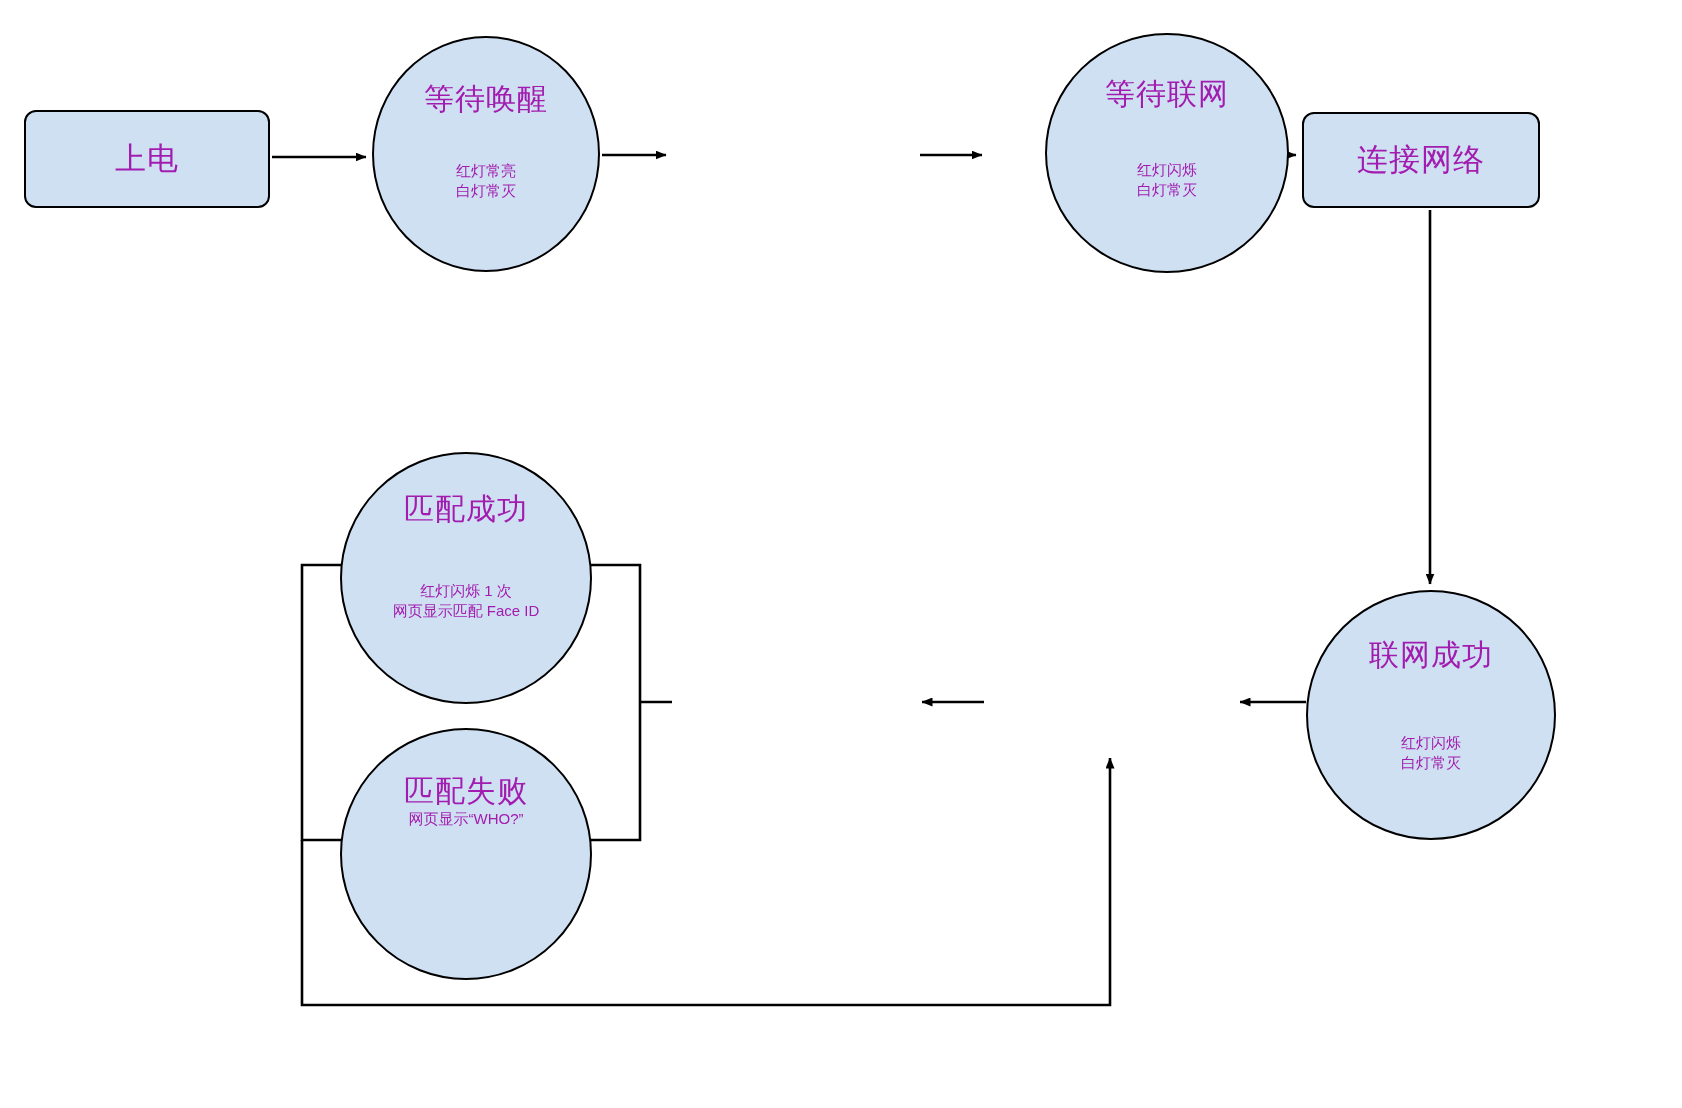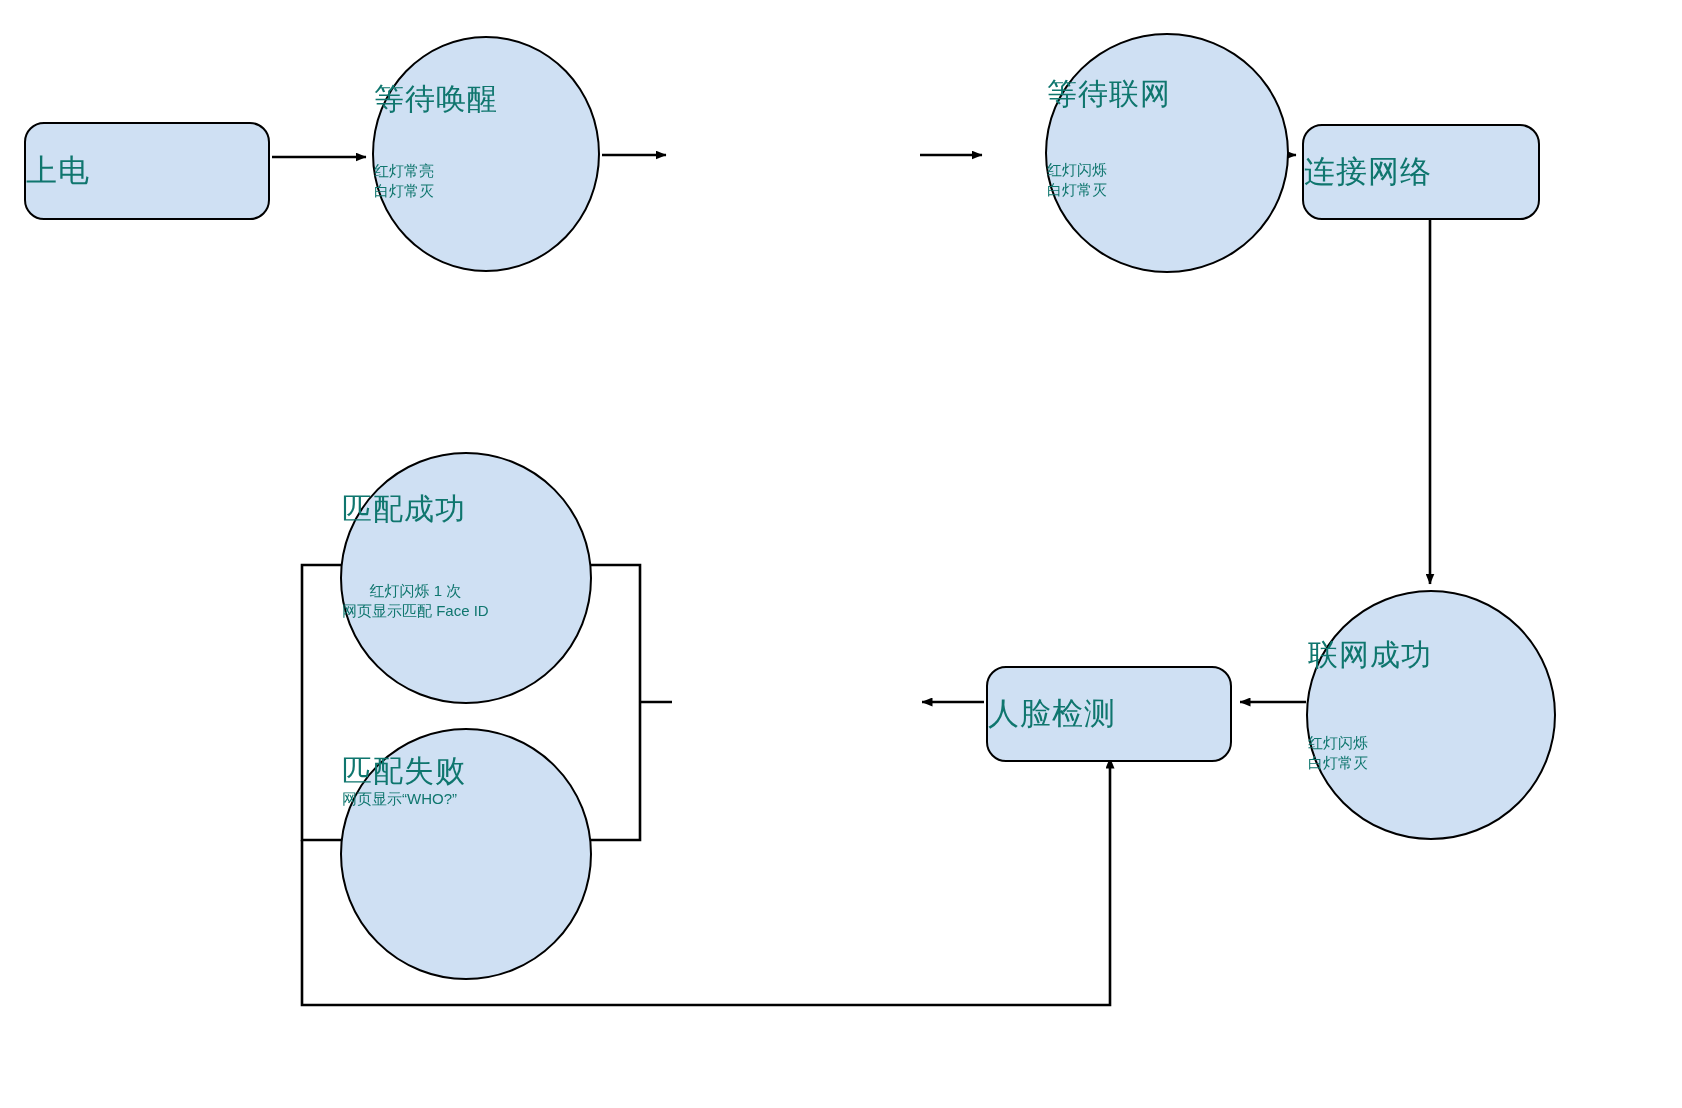--- a/index.html
+++ b/index.html
@@ -24,28 +24,27 @@
     width: 1682px;
     height: 1108px;
   }
   .node {
     position: absolute;
     box-sizing: border-box;
     background: #cfe0f3;
     border: 2.5px solid #000000;
     display: flex;
     flex-direction: column;
-    align-items: flex-start;
+    align-items: center;
     justify-content: center;
     text-align: center;
-    color: #0f766e;
+    color: #a21caf;
   }
   .node.rect {
-    border-radius: 20px;
-    margin-top: 12px;
+    border-radius: 12px;
   }
   .node.circle {
     border-radius: 50%;
     justify-content: flex-start;
   }
   .node-title {
     font-size: 31px;
     line-height: 1.15;
     letter-spacing: 1px;
     white-space: nowrap;
@@ -71,21 +70,21 @@
   #n-match-ng { left: 340px;  top: 728px;  width: 252px;  height: 252px; }
 
   #n-wait-wake .node-title { margin-top: 44px; }
   #n-wait-wake .node-sub   { margin-top: 44px; }
   #n-wait-net  .node-title { margin-top: 42px; }
   #n-wait-net  .node-sub   { margin-top: 48px; }
   #n-net-ok    .node-title { margin-top: 46px; }
   #n-net-ok    .node-sub   { margin-top: 60px; }
   #n-match-ok  .node-title { margin-top: 38px; }
   #n-match-ok  .node-sub   { margin-top: 54px; font-size: 15px; }
-  #n-match-ng  .node-title { margin-top: 24px; }
+  #n-match-ng  .node-title { margin-top: 44px; }
   #n-match-ng  .node-sub   { font-size: 15px; }
 </style>
 </head>
 <body>
 
 <div id="canvas">
 
   <svg id="edges" viewBox="0 0 1682 1108" xmlns="http://www.w3.org/2000/svg">
     <defs>
       <marker id="arrowhead" markerWidth="11" markerHeight="9" refX="10.5" refY="4.5" orient="auto" markerUnits="userSpaceOnUse">
@@ -133,23 +132,20 @@
   <div class="node rect" id="n-connect">
     <div class="node-title">连接网络</div>
   </div>
 
   <div class="node circle" id="n-net-ok">
     <div class="node-title">联网成功</div>
     <div class="node-sub">红灯闪烁
 白灯常灭</div>
   </div>
 
-  <div class="node rect" id="n-detect">
-    <div class="node-title">人脸检测</div>
-  </div>
 
 
   <div class="node circle" id="n-match-ok">
     <div class="node-title">匹配成功</div>
     <div class="node-sub">红灯闪烁 1 次
 网页显示匹配 Face ID</div>
   </div>
 
   <div class="node circle" id="n-match-ng">
     <div class="node-title">匹配失败</div>

